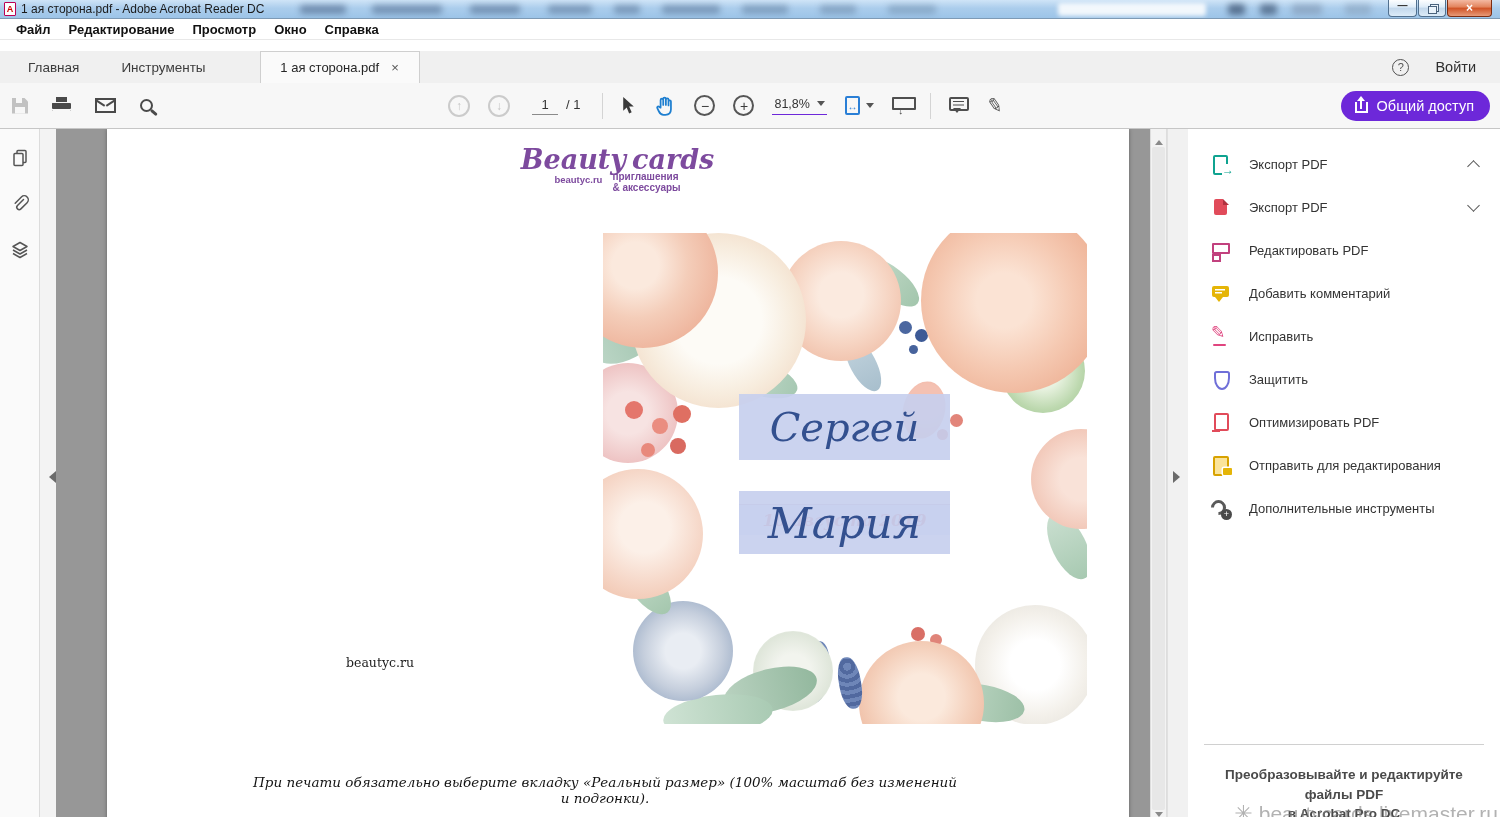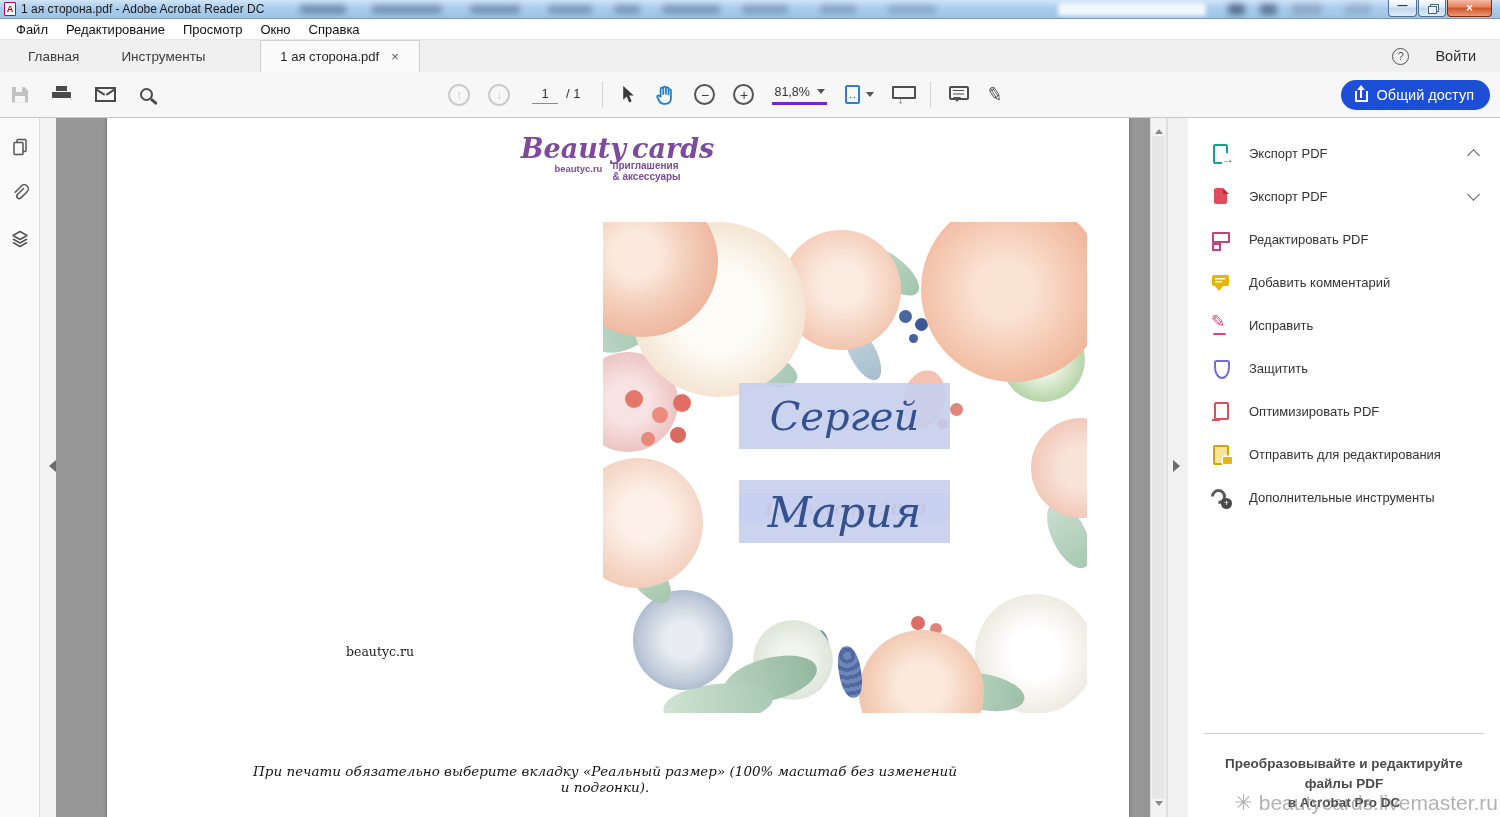--- a/index.html
+++ b/index.html
@@ -15,24 +15,24 @@
   .wbtn{height:17px;border:1px solid #51708f;border-top:none;border-radius:0 0 4px 4px;background:linear-gradient(#fdfeff,#dcebf8 45%,#c2d7ec 50%,#dcebf8);display:flex;align-items:center;justify-content:center;font-size:10px;color:#333;margin-left:1px;}
   .wbtn.min{width:29px;font-weight:bold;}
   .wbtn.res{width:28px;}
   .resq{position:relative;width:9px;height:8px;}
   .resq::before{content:"";position:absolute;left:2px;top:0;width:7px;height:6px;border:1.3px solid #4a637d;background:#eaf3fb;}
   .resq::after{content:"";position:absolute;left:0;top:2px;width:7px;height:6px;border:1.3px solid #4a637d;background:#eaf3fb;}
   .wbtn.close{width:45px;background:linear-gradient(#f4b9a2,#e2825b 45%,#cf5124 50%,#e79a78);border-color:#7c2d12;color:#fff;font-weight:bold;font-size:12px;}
 
   
   .menubar{height:21px;background:#fff;display:flex;align-items:center;padding-left:8px;gap:2px;border-bottom:1px solid #e8e8e8;}
-  .menu-item{font-size:13px;color:#111;padding:2px 8px;}
-
-  
-  .tabbar{height:32px;background:#f0f0f0;display:flex;align-items:stretch;position:relative;}
+  .menu-item{font-size:13px;color:#111;padding:2px 8px;font-weight:bold;}
+
+  
+  .tabbar{height:32px;background:#f0f0f0;display:flex;align-items:stretch;position:relative;margin-top:11px;}
   .toptab{font-size:13.5px;color:#3c3c3c;display:flex;align-items:center;padding:0 14px;margin-left:14px;}
   .doctab{margin-left:40px;width:160px;background:#fafafa;border:1px solid #cfcfcf;border-bottom:none;display:flex;align-items:center;justify-content:center;gap:12px;font-size:13px;color:#262626;}
   .doctab .x{color:#555;font-size:13px;line-height:1;}
   .tabbar-right{margin-left:auto;display:flex;align-items:center;gap:26px;padding-right:24px;}
   .helpc{width:17px;height:17px;border:1.5px solid #515151;border-radius:50%;color:#515151;font-size:11px;display:flex;align-items:center;justify-content:center;}
   .signin{font-size:14.5px;color:#2e2e2e;}
 
   
   .toolbar{position:relative;height:46px;background:#f7f7f7;border-bottom:1px solid #c6c6c6;}
   .tbgrp{position:absolute;top:0;height:45px;display:flex;align-items:center;}
@@ -49,33 +49,33 @@
   .ic-mail{width:21px;height:15px;border:2px solid #4a4a4a;position:relative;}
   .ic-mail::before{content:"";position:absolute;left:-1px;top:-1px;width:11px;height:2px;background:#4a4a4a;transform:rotate(33deg);transform-origin:left top;}
   .ic-mail::after{content:"";position:absolute;right:-1px;top:-1px;width:11px;height:2px;background:#4a4a4a;transform:rotate(-33deg);transform-origin:right top;}
   .ic-search{width:13px;height:13px;border:2px solid #4a4a4a;border-radius:50%;position:relative;margin-right:4px;}
   .ic-search::after{content:"";position:absolute;width:8px;height:2.5px;background:#4a4a4a;border-radius:2px;transform:rotate(40deg);right:-7px;bottom:-3px;}
   .navc{width:22px;height:22px;border:2px solid #cbcbcb;border-radius:50%;color:#c4c4c4;display:flex;align-items:center;justify-content:center;font-size:12px;font-weight:bold;}
   .pagebox{display:flex;align-items:baseline;gap:8px;margin:0 4px;}
   .pagenum{display:inline-block;width:26px;text-align:center;font-size:13px;color:#333;border-bottom:1px solid #8a8a8a;padding-bottom:2px;}
   .pagetotal{font-size:13px;color:#333;}
   .zoomc{width:21px;height:21px;border:2px solid #565656;border-radius:50%;color:#3b3b3b;display:flex;align-items:center;justify-content:center;font-size:14px;}
-  .zoomval{display:flex;align-items:center;gap:7px;border-bottom:3px solid #6d28d9;padding:0 2px 3px 2px;}
+  .zoomval{display:flex;align-items:center;gap:7px;border-bottom:1px solid #6d28d9;padding:0 2px 3px 2px;}
   .zoomval span{font-size:12.5px;color:#333;}
   .caret{width:0;height:0;border:4px solid transparent;border-top:5px solid #555;margin-top:4px;}
   .ic-fit{width:15px;height:19px;border:2px solid #2a7fd6;border-radius:2px;position:relative;}
   .ic-fit::after{content:"\2194";position:absolute;left:0.5px;top:3px;color:#2a7fd6;font-size:10px;font-weight:bold;}
   .ic-read{width:20px;height:20px;position:relative;}
   .ic-read::before{content:"";position:absolute;left:0;top:1px;width:20px;height:9px;border:2px solid #4f4f4f;border-radius:1px;}
   .ic-read::after{content:"\2193";position:absolute;left:6px;top:8px;color:#4f4f4f;font-size:11px;font-weight:bold;}
   .ic-bub{width:20px;height:14px;border:2px solid #4f4f4f;border-radius:2px;position:relative;margin-top:-4px;}
   .ic-bub::before{content:"";position:absolute;left:2px;bottom:-8px;border:4px solid transparent;border-top:5px solid #4f4f4f;}
   .ic-bub::after{content:"";position:absolute;left:2px;top:2px;width:11px;height:1.5px;background:#4f4f4f;box-shadow:0 3.5px 0 #4f4f4f;}
   .ic-pen{font-size:19px;color:#4f4f4f;display:inline-block;transform:rotate(10deg);line-height:1;}
-  .sharebtn{display:flex;align-items:center;background:#1d4ed8;border-radius:16px;height:30px;padding:0 16px 0 14px;color:#fff;font-size:14.5px;}
+  .sharebtn{display:flex;align-items:center;background:#6d28d9;border-radius:16px;height:30px;padding:0 16px 0 14px;color:#fff;font-size:14.5px;}
   .ic-share{width:13px;height:11px;border:2px solid #fff;border-top:none;position:relative;margin-right:9px;margin-top:4px;}
   .ic-share::before{content:"";position:absolute;left:3.5px;bottom:2px;width:2px;height:9px;background:#fff;}
   .ic-share::after{content:"";position:absolute;left:0.5px;bottom:10px;border:4px solid transparent;border-bottom:5px solid #fff;}
 
   
   .main{display:flex;height:699px;}
   .leftrail{width:40px;background:#fafafa;border-right:1px solid #dcdcdc;display:flex;flex-direction:column;align-items:center;padding-top:18px;gap:24px;}
   .lcollapse{width:16px;background:#f3f3f3;position:relative;}
   .arrow-l{position:absolute;top:342px;left:3px;width:0;height:0;border:6px solid transparent;border-right:7px solid #6b6b6b;}
   .canvas{flex:1;background:#979797;position:relative;overflow:hidden;}

